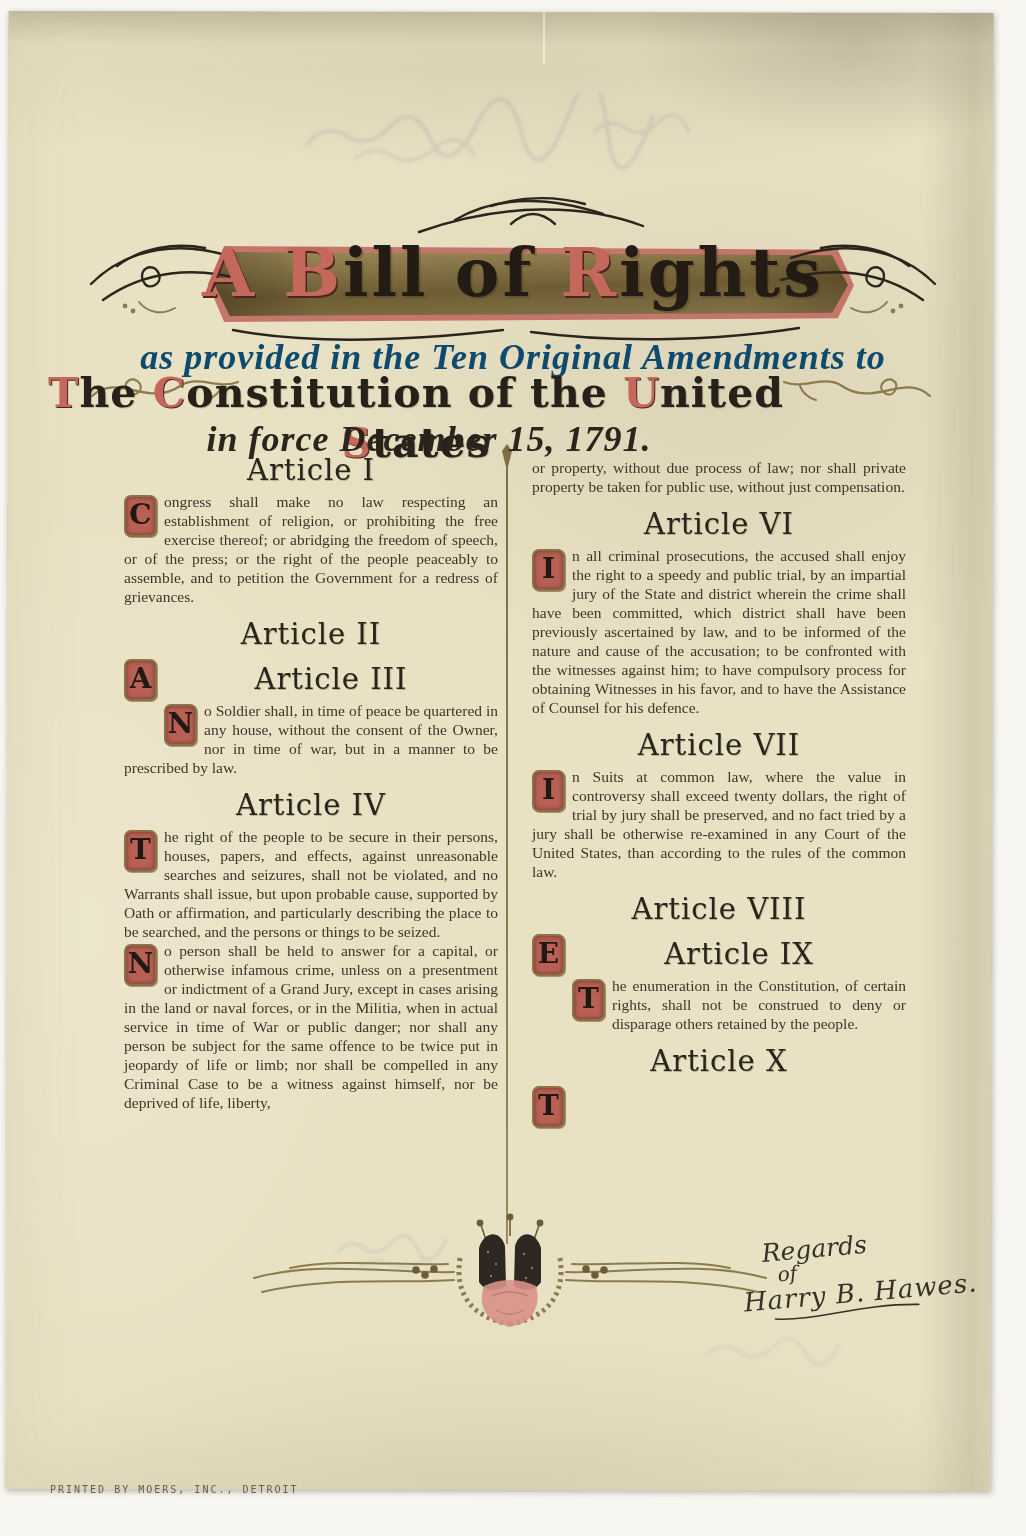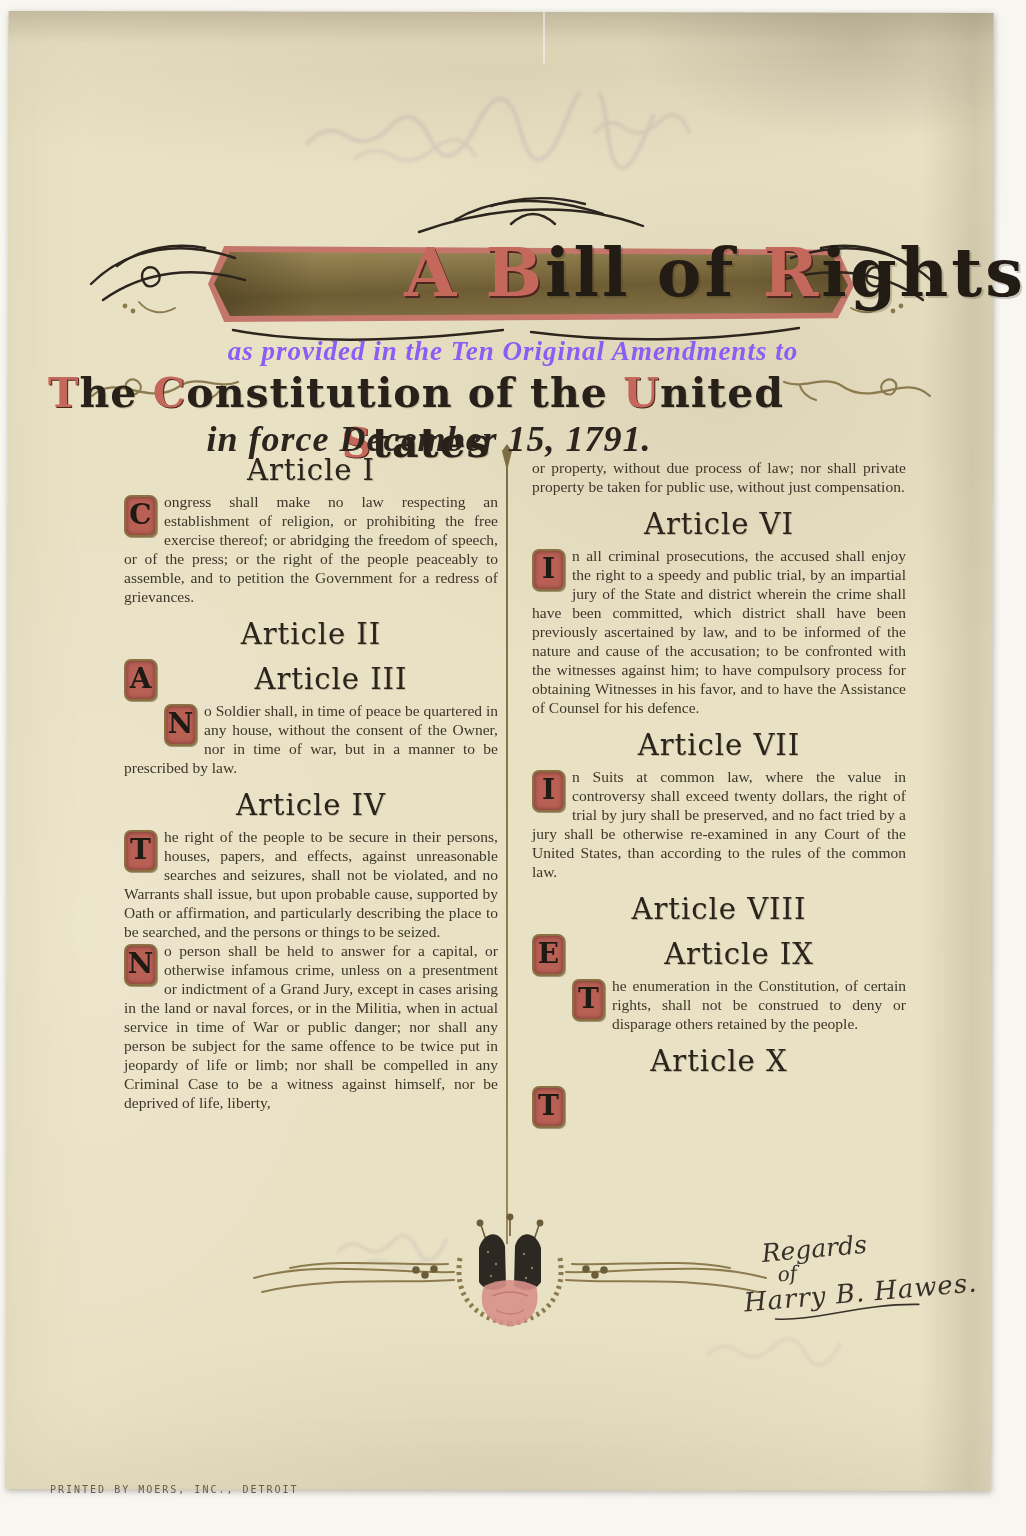--- a/index.html
+++ b/index.html
@@ -42,28 +42,28 @@
   }
   .banner-inner{
     position:absolute;left:6px;top:6px;right:6px;bottom:6px;
     background:
       linear-gradient(90deg, rgba(40,30,10,0.35), transparent 16%, transparent 84%, rgba(40,30,10,0.25)),
       linear-gradient(178deg,#9c8a58,#6e5d34 55%,#86744a);
     clip-path:polygon(0 50%, 2.5% 0, 97.5% 5%, 100% 52%, 97.5% 95%, 2.5% 100%);
   }
   .doc-title{
     position:absolute;left:0;width:1026px;top:230px;z-index:5;
-    text-align:right;font-family:"DejaVu Serif",serif;font-weight:bold;
+    text-align:center;font-family:"DejaVu Serif",serif;font-weight:bold;
     font-size:67px;line-height:86px;letter-spacing:3px;color:#221c14;
     text-shadow:2px 2px 0 rgba(50,35,15,0.22);
   }
   .doc-title .accent{color:#c4685c;text-shadow:1.5px 1.5px 0 #4e2620;}
   .subtitle{
     position:absolute;left:0;width:1026px;top:336px;z-index:5;text-align:center;
-    font-style:italic;font-weight:bold;font-size:27px;color:#8b5cf6;letter-spacing:1px;
+    font-style:italic;font-weight:bold;font-size:36px;color:#0c4a6e;letter-spacing:1px;
   }
   .constitution{
     position:absolute;left:0;width:832px;top:368px;z-index:5;text-align:center;
     font-family:"DejaVu Serif",serif;font-weight:bold;font-size:41px;line-height:50px;
     color:#27211a;letter-spacing:1px;text-shadow:1px 1px 0 rgba(50,35,15,0.20);
   }
   .constitution .accent{color:#c4685c;text-shadow:1px 1px 0 #4e2620;}
   .scroll-ornament{position:absolute;top:364px;z-index:4;}
   .scroll-ornament path{fill:none;stroke:#8c7b4e;stroke-width:2.2;stroke-linecap:round;}
   .scroll-ornament.left{left:86px;}

